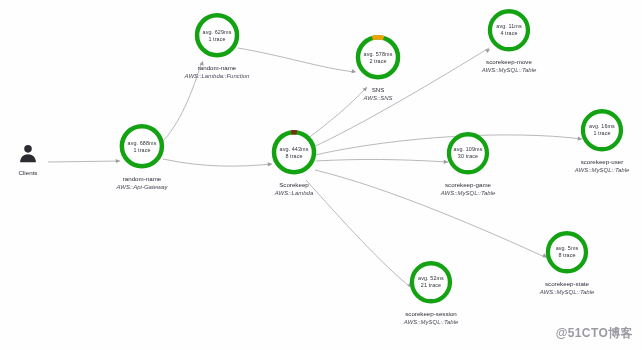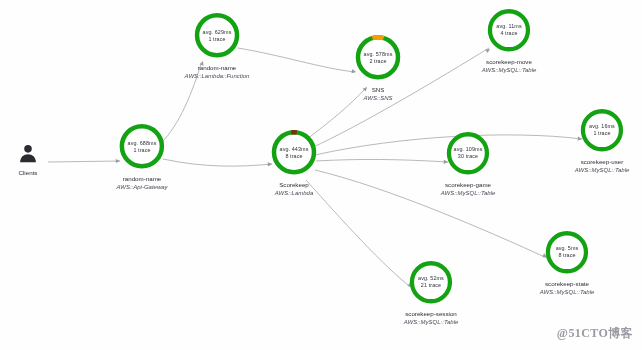--- a/index.html
+++ b/index.html
@@ -94,21 +94,21 @@
     color: #2b2b36;
   }
   #watermark {
     position: absolute;
     right: 9px;
     bottom: 8px;
     font-size: 12px;
     font-weight: bold;
     color: #9a9aa2;
     letter-spacing: 0.4px;
-    font-family: Liberation Serif, serif;
+    font-family: Liberation Sans, sans-serif;
     user-select: none;
   }
 </style>
 </head>
 <body>
 
 <div id="map-canvas">
 
   <svg id="edge-layer" viewBox="0 0 642 350" xmlns="http://www.w3.org/2000/svg">
       <path d="M 48 162 L 120 161" fill="none" stroke="#b9b9bd" stroke-width="1"></path>

